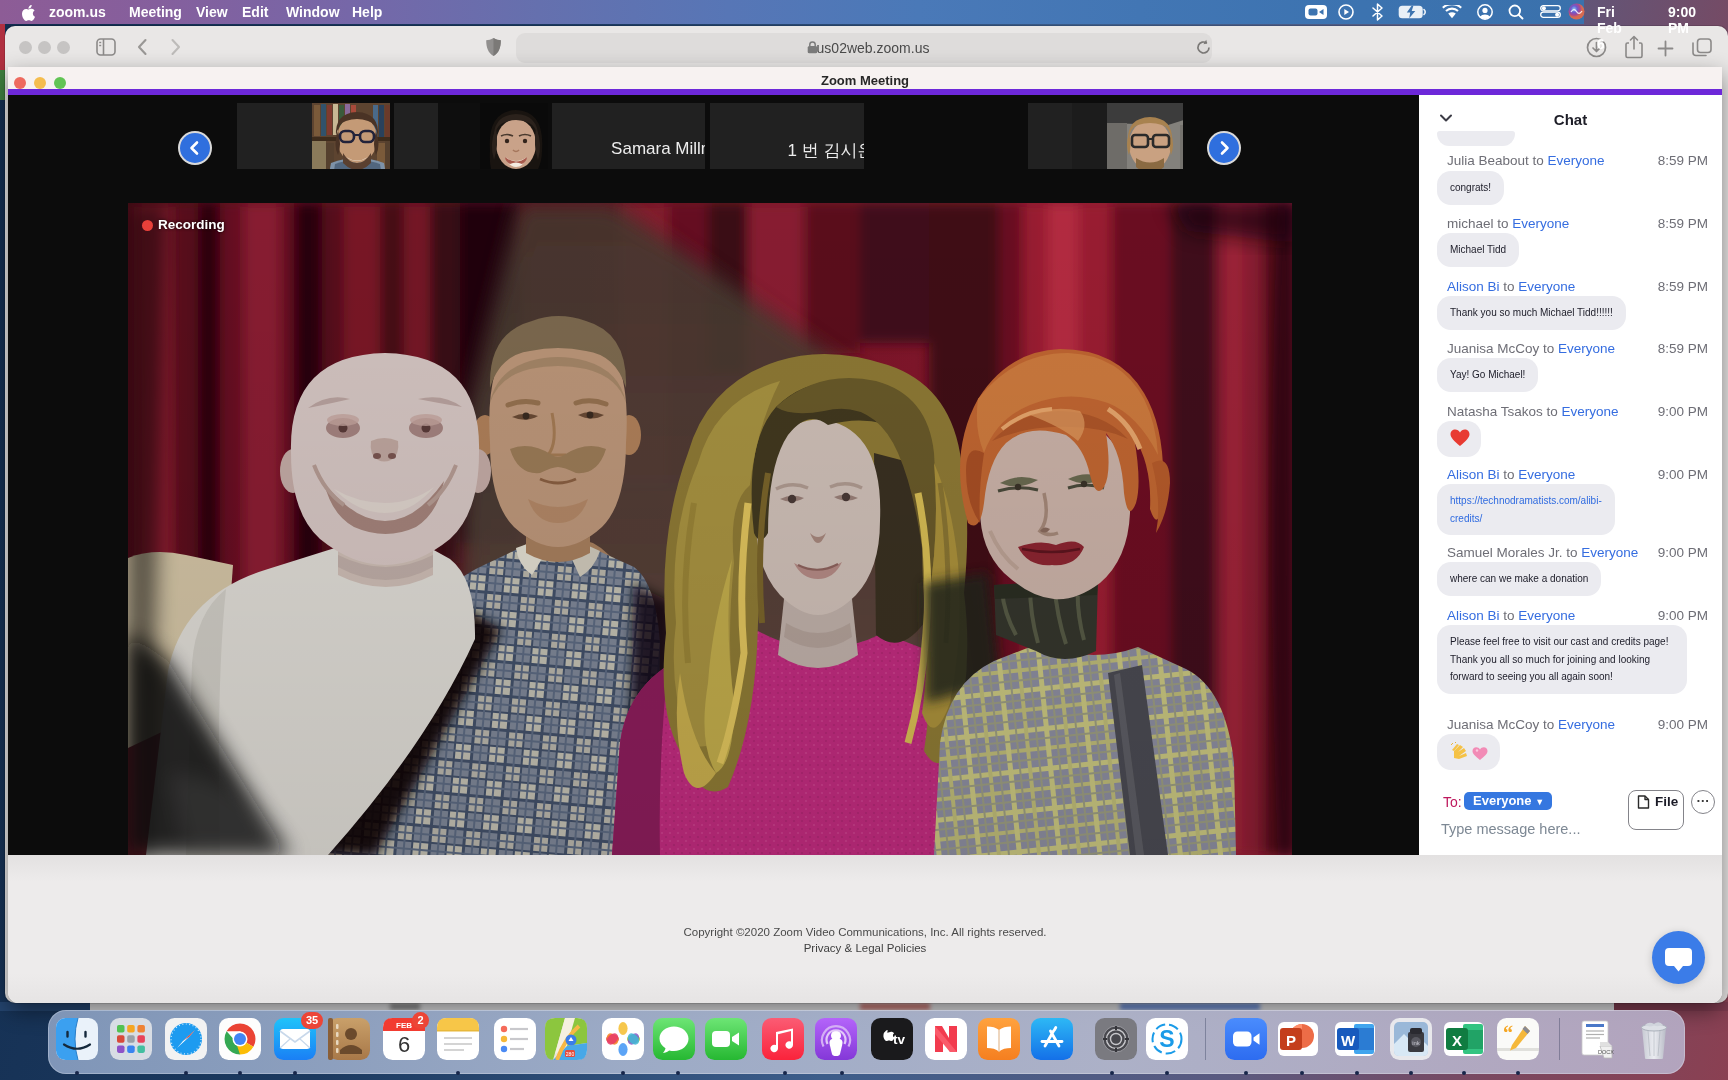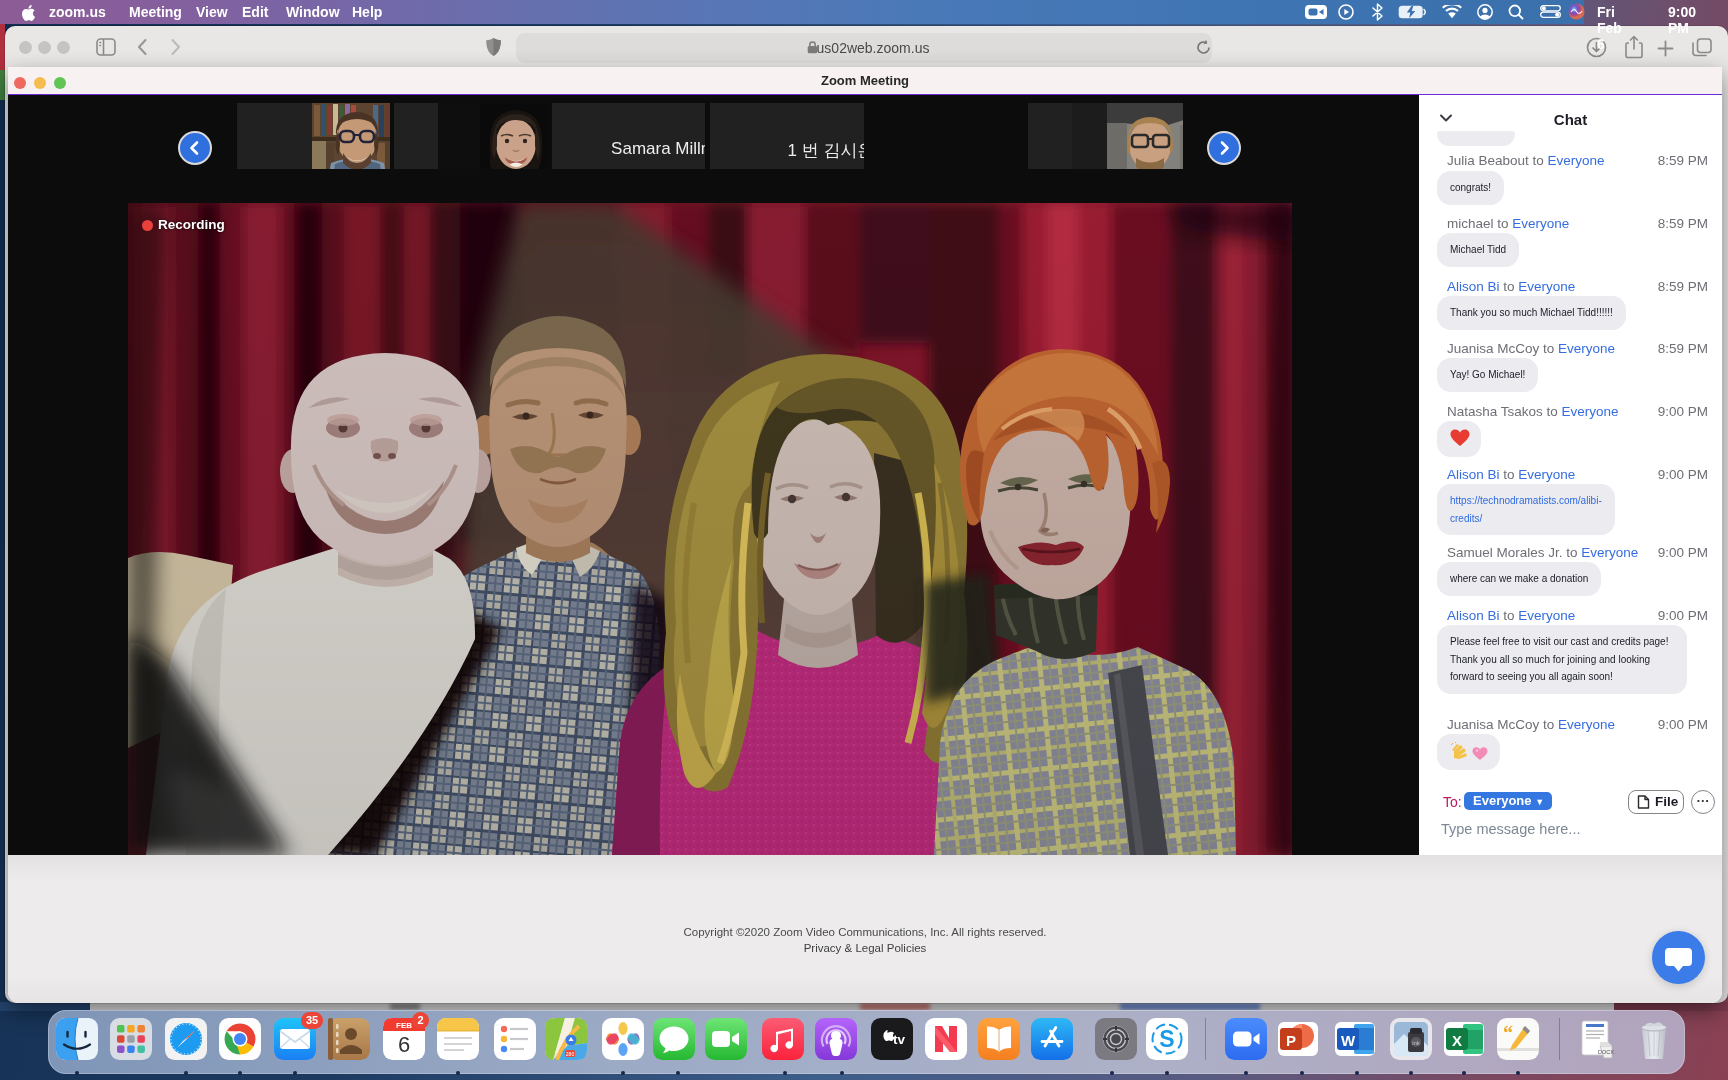--- a/index.html
+++ b/index.html
@@ -20,21 +20,21 @@
   
   #safari { left:5px; top:26px; width:1723px; height:977px; background:#e9e7e6;
     border-radius:10px 10px 10px 10px; box-shadow:0 0 0 1px rgba(0,0,0,0.12); z-index:5; }
   .gdot { position:absolute; top:41px; width:13px; height:13px; border-radius:50%; background:#c6c4c3; z-index:6; }
   #urlbar { left:516px; top:33px; width:696px; height:30px; background:#dedcdb; border-radius:9px; z-index:6; }
   #urltext { left:0; top:40px; width:1728px; text-align:center; font-size:14px; color:#4a4a4a; z-index:7; text-indent:18px; }
 
   
   #zoomwin { left:8px; top:67px; width:1714px; height:936px; background:#fff;
     border-radius:0 0 11px 11px; box-shadow:0 8px 22px rgba(0,0,0,0.45); z-index:10; overflow:hidden; }
-  #ztitle { left:0; top:0; width:1714px; height:28px; background:#f7f2f1; border-bottom:1px solid #6d28d9; }
+  #ztitle { left:0; top:0; width:1714px; height:28px; background:#f7f2f1; border-bottom:6px solid #6d28d9; }
   .tl { position:absolute; top:10px; width:12px; height:12px; border-radius:50%; }
   #ztitletext { width:1714px; text-align:center; top:6px; font-size:13px; font-weight:bold; color:#272727; }
   #meeting { left:0; top:28px; width:1411px; height:760px; background:#0c0c0c; overflow:hidden; }
 
   
   .tile { position:absolute; top:8px; height:66px; background:#212121; overflow:hidden;padding-left:44px; }
   .tname { width:100%; text-align:center; position:absolute; top:36px; color:#ededed; font-size:17px; }
   .navbtn { position:absolute; top:38px; width:30px; height:30px; border-radius:50%; background:#2f6fde;
     box-shadow:0 0 0 2px rgba(255,255,255,0.85); z-index:3; }
   .navbtn svg { position:absolute; left:6px; top:6px; }
@@ -46,21 +46,21 @@
   .msgname .bn { color:#356de0; }
   .msgtime { position:absolute; right:14px; color:#6e6e76; font-size:13.5px; }
   .bub { position:absolute; left:18px; background:#ebebf0; border-radius:14px; color:#1c1c28;
     padding:8px 13px; font-size:10px; line-height:17.5px; max-width:250px; }
   
 
   
   #toRow { position:absolute; left:24px; top:699px; color:#be185d; font-size:14px; }
   #evPill { position:absolute; left:45px; top:697px; background:#3577e0; color:#fff; font-size:13px; font-weight:600;
     padding:1px 8px 2px 9px; border-radius:5px; }
-  #fileBtn { position:absolute; left:209px; top:695px; width:56px; height:24px; border:1.5px solid #84848a;
+  #fileBtn { position:absolute; left:209px; top:695px; width:56px; height:40px; border:1.5px solid #84848a;
     border-radius:8px; color:#1c1c28; font-size:13.5px; font-weight:600; }
   #dotsBtn { position:absolute; left:272px; top:695px; width:24px; height:24px; border:1.5px solid #84848a;
     border-radius:50%; color:#3a3a3a; font-size:13px; text-align:center; line-height:20px; font-weight:bold; letter-spacing:0.5px;}
   #typeMsg { position:absolute; left:22px; top:726px; color:#7d8894; font-size:14.5px; }
 
   
   #zfooter { left:0; top:788px; width:1714px; height:148px;
     background:linear-gradient(180deg,#e3e1e1 0%,#edebeb 18%,#edebeb 80%,#e6e4e4 100%); }
   #zfooter .c1 { position:absolute; width:100%; text-align:center; top:71px; font-size:11.5px; color:#4a4a4a; }
   #zfooter .c2 { position:absolute; width:100%; text-align:center; top:87px; font-size:11.5px; color:#3f3f3f; }

